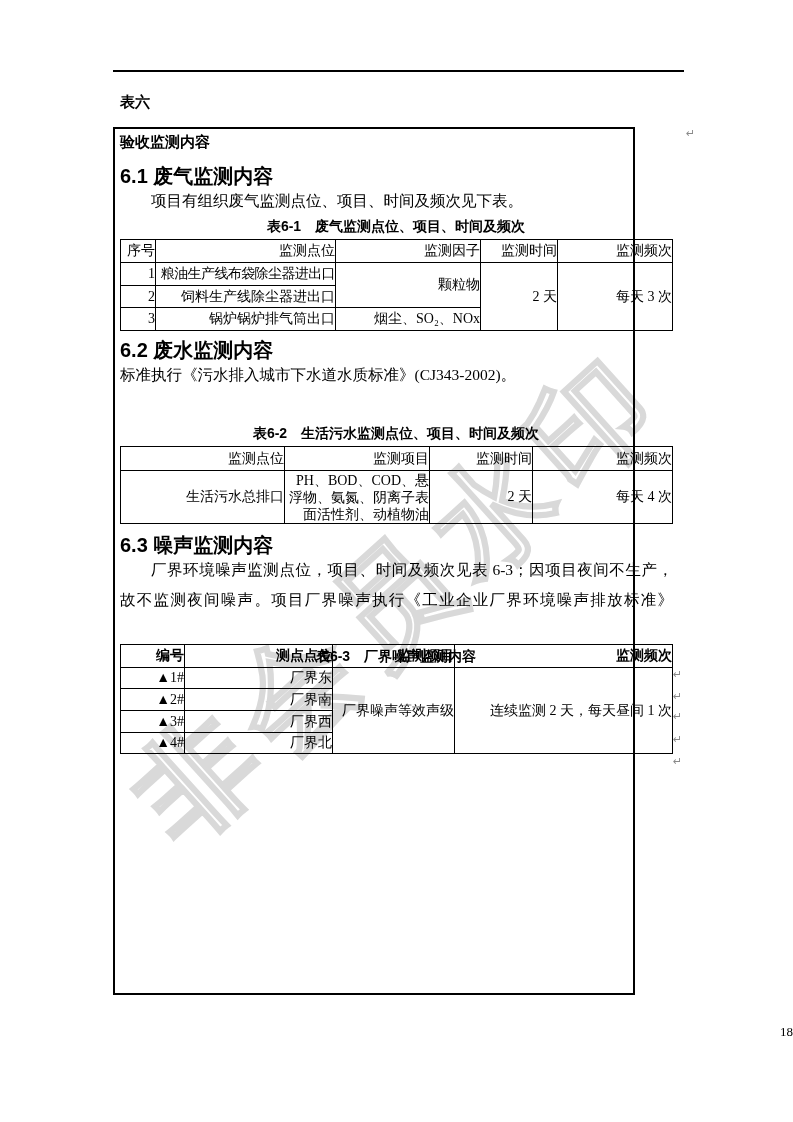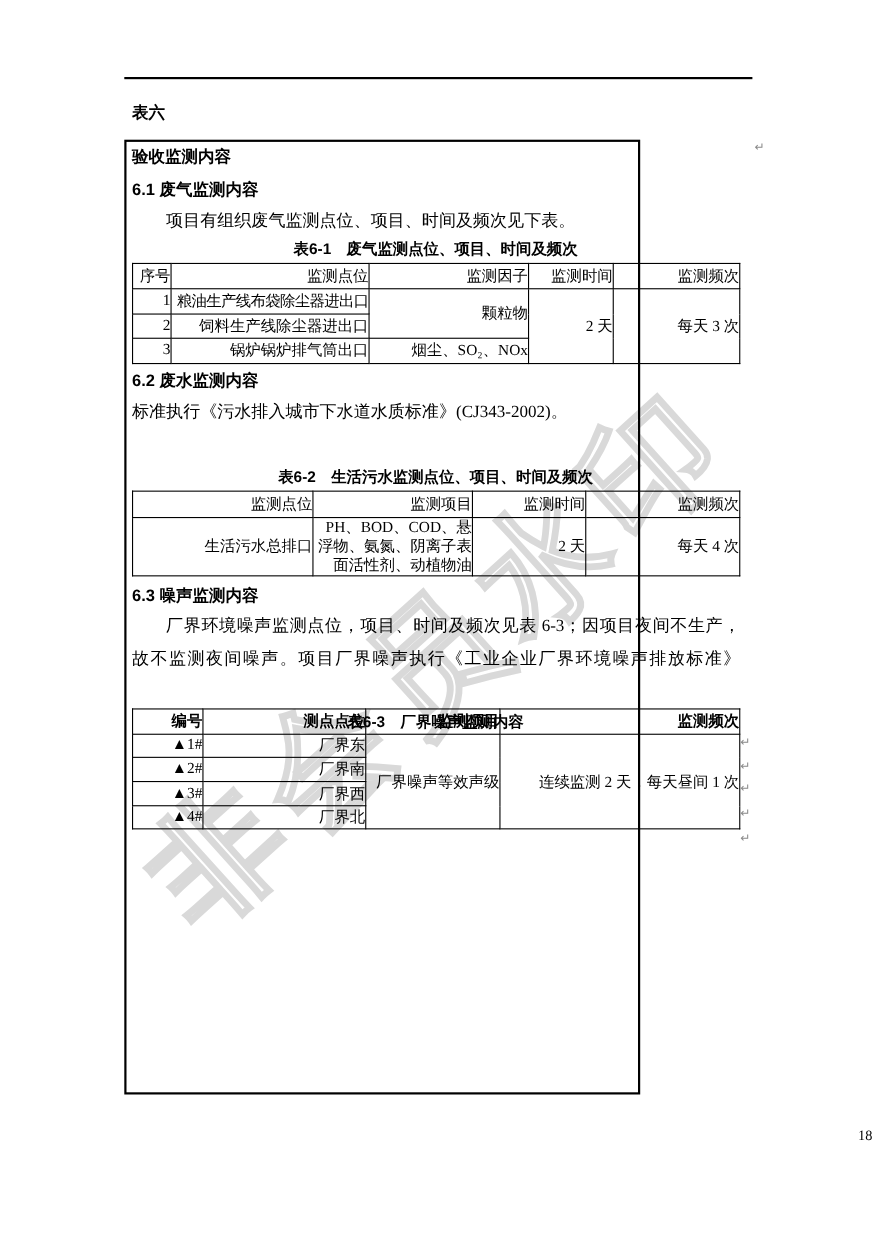--- a/index.html
+++ b/index.html
@@ -26,26 +26,26 @@
   .watermark {
     position:absolute; left:400px; top:598px; z-index:1;
     transform:translate(-50%,-50%) rotate(-42deg);
     font-family:"Liberation Sans", sans-serif; font-weight:bold;
     font-size:118px; letter-spacing:14px; white-space:nowrap;
     color:transparent; -webkit-text-stroke:2.5px #d9d9d9;
     pointer-events:none; user-select:none;
   }
   
   .outer-box {
-    position:absolute; left:113px; top:127px; width:469px; height:868px;
+    position:absolute; left:113px; top:127px; width:522px; height:868px;
     border:2px solid #000; z-index:2; background:transparent;
   }
   .outer-box > div, .outer-box > table { position:absolute; }
   .box-title { left:5px; top:4px; font-family:"Liberation Sans",sans-serif; font-weight:bold; font-size:15px; }
-  .sec-heading { font-family:"Liberation Sans",sans-serif; font-weight:bold; font-size:15px; }
+  .sec-heading { font-family:"Liberation Sans",sans-serif; font-weight:bold; font-size:20px; }
   .h1 { left:5px; top:34px; }
   .h2 { left:5px; top:208px; }
   .h3 { left:5px; top:403px; }
   .para { left:5px; width:553px; font-size:15.5px; line-height:30px; }
   .p1 { top:57px; text-indent:31px; }
   .p2 { top:231px; }
   .p3 { top:426px; }
   .pline { width:553px; }
   .indent { text-indent:31px; }
   .jfull { text-align:justify; text-align-last:justify; }

